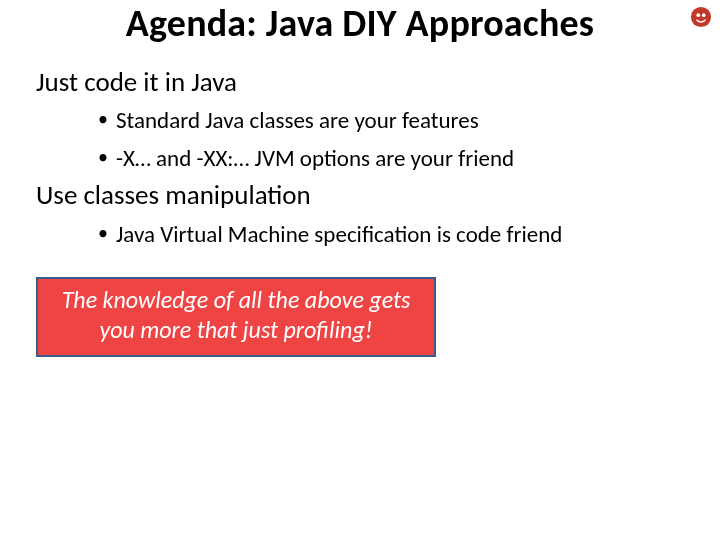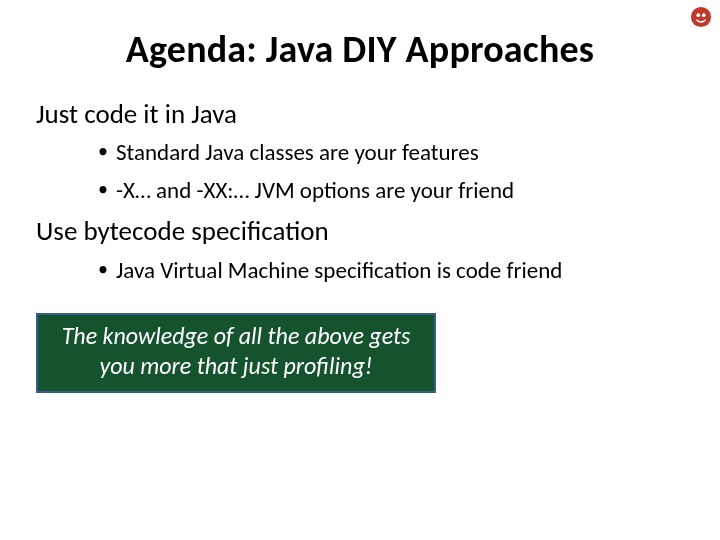--- a/index.html
+++ b/index.html
@@ -22,31 +22,29 @@
     position: absolute;
     top: 6px;
     right: 8px;
     width: 22px;
     height: 22px;
   }
   .title {
     font-weight: 700;
     font-size: 38px;
     text-align: center;
-    padding-top: 26px;
     padding-bottom: 18px;
     letter-spacing: 0.2px;
   }
   .content {
     padding: 0 36px;
   }
   .lvl1 {
     font-size: 27px;
     line-height: 1.35;
-    margin-top: 6px;
   }
   .sub {
     padding-left: 62px;
     margin-top: 4px;
     margin-bottom: 2px;
   }
   .sub-row {
     display: flex;
     align-items: flex-start;
     font-size: 23px;
@@ -57,21 +55,21 @@
     flex: 0 0 18px;
     text-align: left;
     font-size: 20px;
     padding-top: 1px;
   }
   .sub-text { flex: 1; }
   .callout {
     margin: 26px 0 0 36px;
     width: 400px;
     box-sizing: border-box;
-    background: #14532d;
+    background: #ef4444;
     border: 2px solid #385d8a;
     padding: 6px 14px 10px 14px;
     text-align: center;
   }
   .callout-text {
     color: #ffffff;
     font-style: italic;
     font-size: 24px;
     line-height: 1.25;
   }
@@ -102,21 +100,21 @@
       </div>
     </div>
 
     <div class="sub">
       <div class="sub-row">
         <span class="bullet-dot">•</span>
         <span class="sub-text">-X… and -XX:… JVM options are your friend</span>
       </div>
     </div>
 
-    <div class="lvl1">Use bytecode specification</div>
+    <div class="lvl1">Use classes manipulation</div>
     <div class="sub">
       <div class="sub-row">
         <span class="bullet-dot">•</span>
         <span class="sub-text">Java Virtual Machine specification is code friend</span>
       </div>
     </div>
 
   </div>
 
   <div class="callout">

